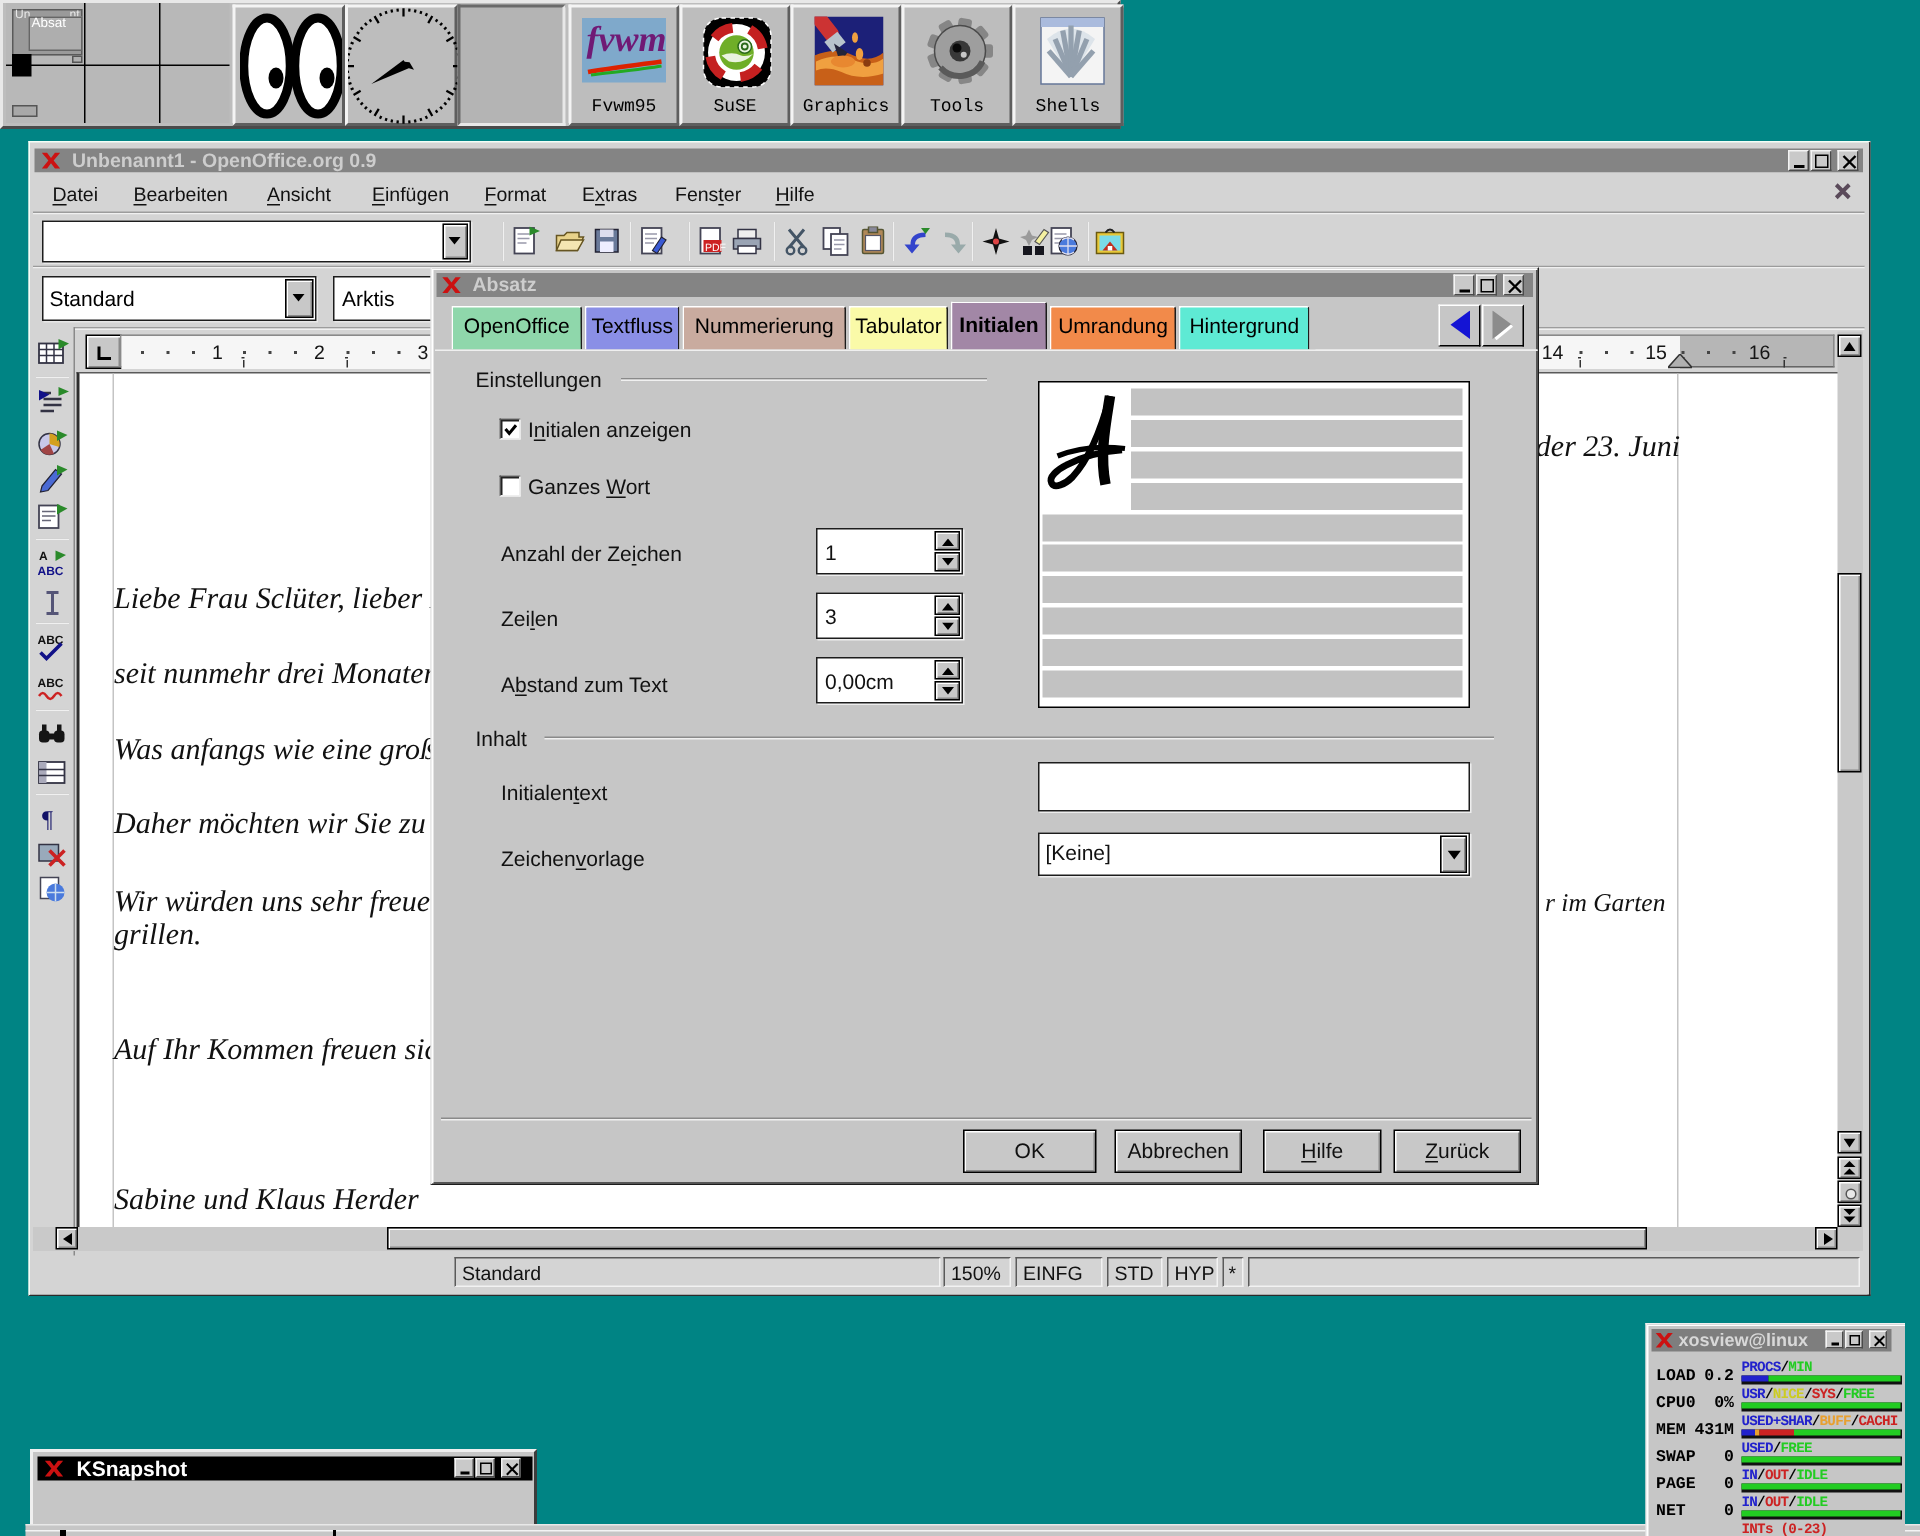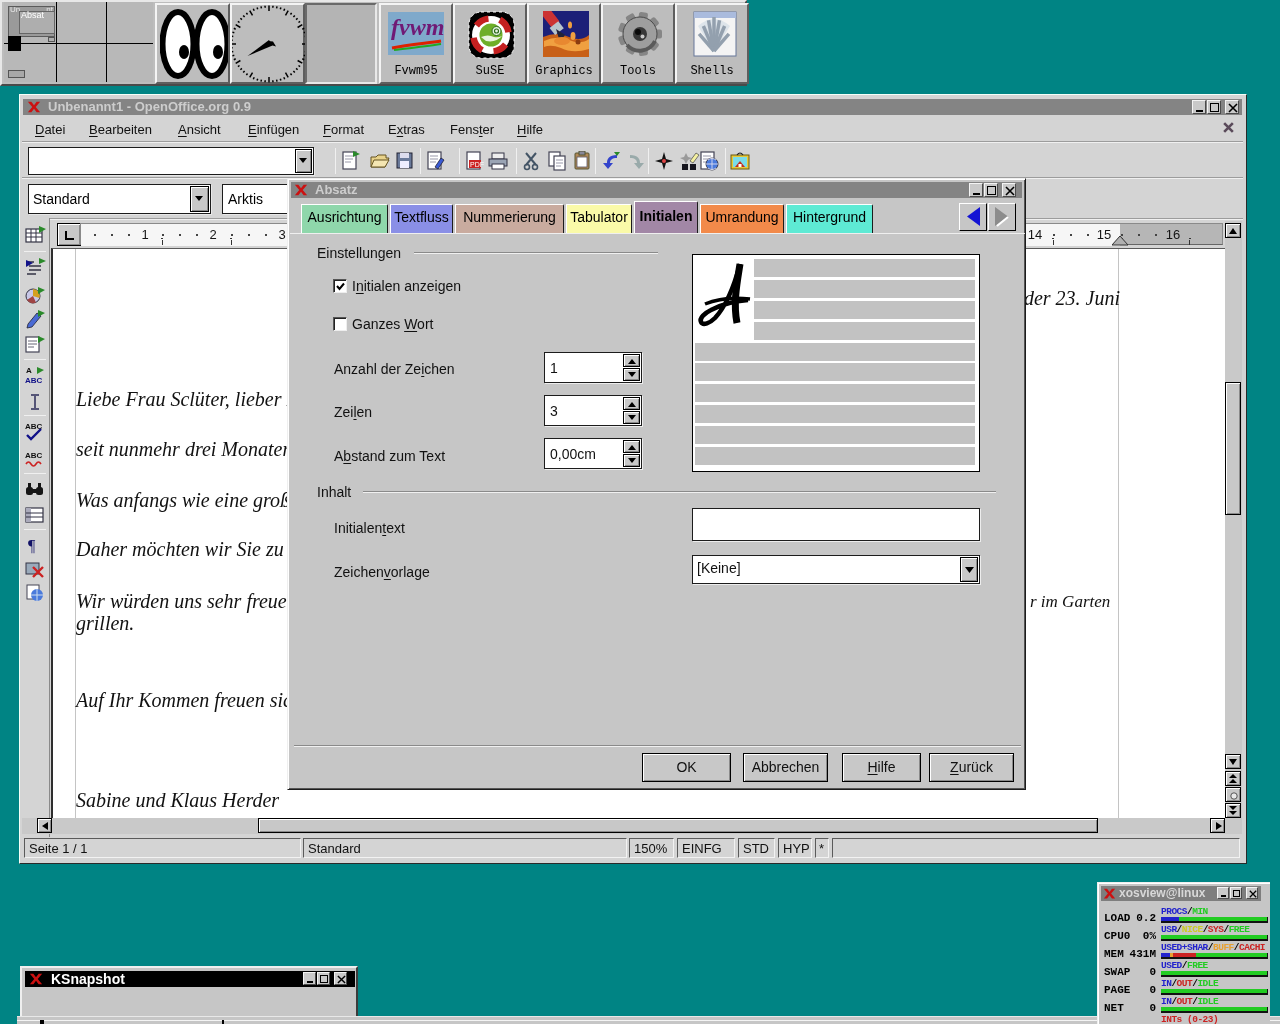--- a/index.html
+++ b/index.html
@@ -552,23 +552,20 @@
         </svg>
       </div>
 <div class="abs btn95" style="left:236px;top:0px;width:840px;height:15px;"></div>
 <div class="abs btn95" style="left:1188px;top:0px;width:15px;height:15px;">
         <svg class="abs" style="left:5px;top:3px" width="7" height="9">
           <polygon points="0,0 6,4 0,8" fill="#000"></polygon>
         </svg>
       </div>
 </div>
 <div class="abs" style="left:2px;top:740px;width:1221px;height:23px;background:#d4d4d4;">
-<div class="abs sunken1" style="left:2px;top:1px;width:277px;height:20px;">
-        <div class="abs" style="left:4px;top:2px;font-size:13px;color:#111;white-space:nowrap;">Seite 1 / 1</div>
-      </div>
 <div class="abs sunken1" style="left:281px;top:1px;width:324px;height:20px;">
         <div class="abs" style="left:4px;top:2px;font-size:13px;color:#111;white-space:nowrap;">Standard</div>
       </div>
 <div class="abs sunken1" style="left:607px;top:1px;width:45px;height:20px;padding-left:10px;">
         <div class="abs" style="left:4px;top:2px;font-size:13px;color:#111;white-space:nowrap;">150%</div>
       </div>
 <div class="abs sunken1" style="left:655px;top:1px;width:58px;height:20px;">
         <div class="abs" style="left:4px;top:2px;font-size:13px;color:#111;white-space:nowrap;">EINFG</div>
       </div>
 <div class="abs sunken1" style="left:716px;top:1px;width:37px;height:20px;">
@@ -597,21 +594,21 @@
     </div>
     <div class="abs" style="left:696px;top:4px;width:14px;height:14px;background:#c9c9c9;border:1px solid;border-color:#f4f4f4 #4a4a4a #4a4a4a #f4f4f4;">
       <div class="abs" style="left:2px;top:2px;width:9px;height:9px;border:1.5px solid #000;"></div>
     </div>
     <div class="abs" style="left:714px;top:4px;width:14px;height:14px;background:#c9c9c9;border:1px solid;border-color:#f4f4f4 #4a4a4a #4a4a4a #f4f4f4;">
       <svg class="abs" style="left:2px;top:2px" width="10" height="10" viewBox="0 0 10 10">
         <path d="M1 1 L9 9 M9 1 L1 9" stroke="#000" stroke-width="1.6"></path>
       </svg>
     </div>
 <div class="abs" style="left:13px;top:25px;width:87px;height:29px;background:#8fd7ab;border-top:1px solid #fff;border-left:1px solid #fff;border-right:1px solid #1c1c1c;border-top-right-radius:2px;">
-      <div style="text-align:center;font-size:14px;padding-top:4px;color:#000;">Ausrichtung</div>
+      <div style="text-align:center;font-size:14px;padding-top:4px;color:#000;">OpenOffice</div>
     </div>
 <div class="abs" style="left:102px;top:25px;width:63px;height:29px;background:#8a8fe6;border-top:1px solid #fff;border-left:1px solid #fff;border-right:1px solid #1c1c1c;border-top-right-radius:2px;">
       <div style="text-align:center;font-size:14px;padding-top:4px;color:#000;">Textfluss</div>
     </div>
 <div class="abs" style="left:167px;top:25px;width:109px;height:29px;background:#c9ab9f;border-top:1px solid #fff;border-left:1px solid #fff;border-right:1px solid #1c1c1c;border-top-right-radius:2px;">
       <div style="text-align:center;font-size:14px;padding-top:4px;color:#000;">Nummerierung</div>
     </div>
 <div class="abs" style="left:278px;top:25px;width:66px;height:29px;background:#fafaa8;border-top:1px solid #fff;border-left:1px solid #fff;border-right:1px solid #1c1c1c;border-top-right-radius:2px;">
       <div style="text-align:center;font-size:14px;padding-top:4px;color:#000;">Tabulator</div>
     </div>

